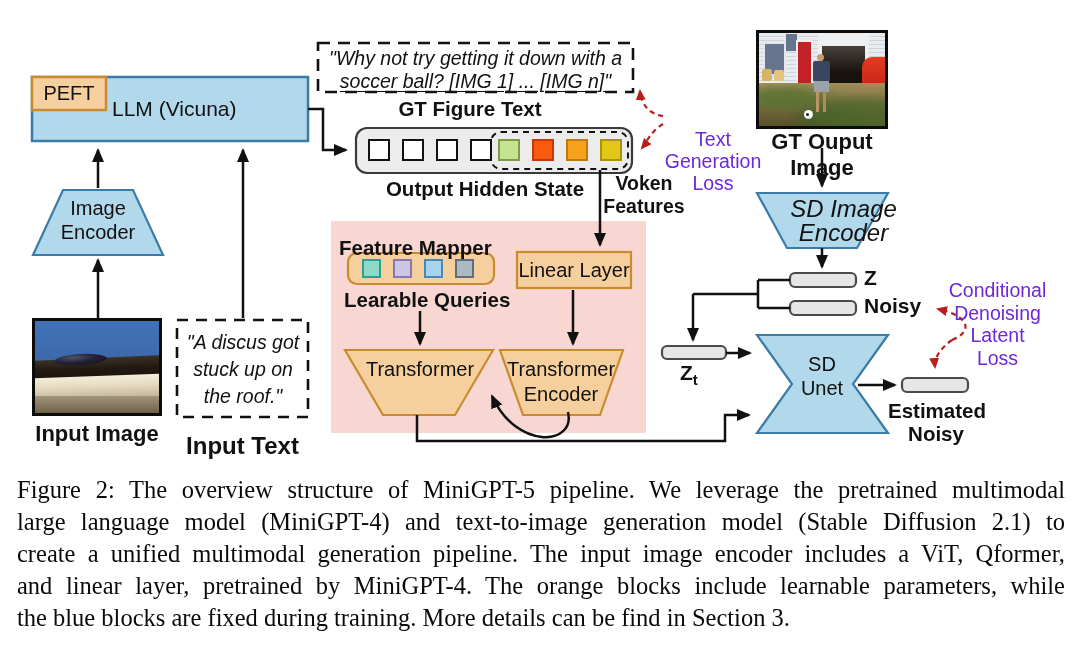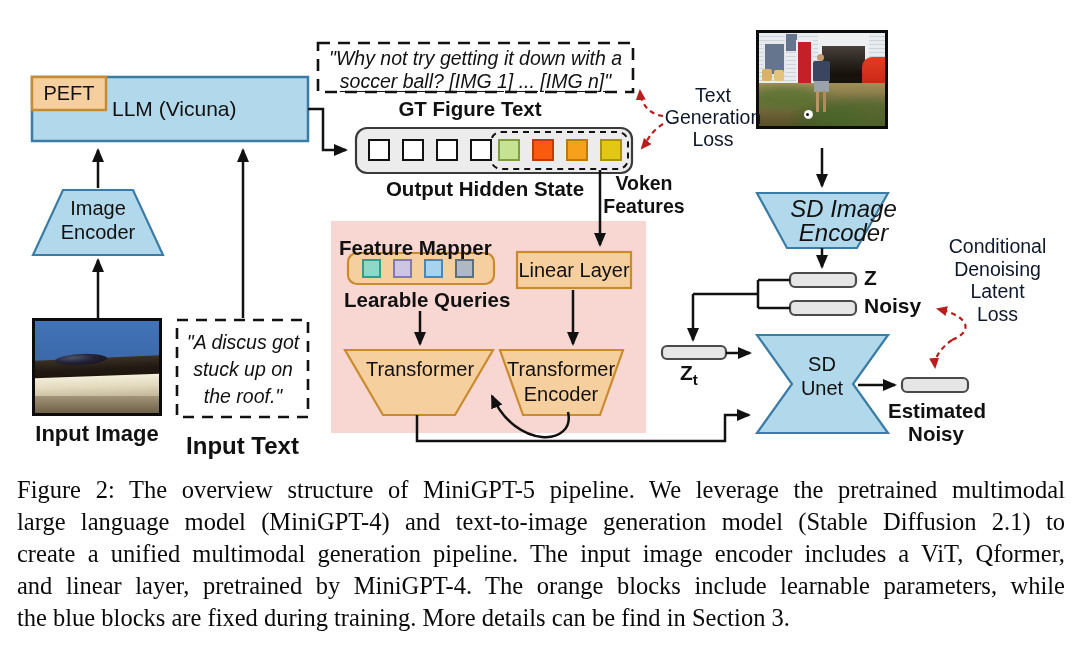--- a/index.html
+++ b/index.html
@@ -2,21 +2,21 @@
 <html><head>
 <meta charset="utf-8">
 <style>
   html,body{margin:0;padding:0;background:#fff;}
   #canvas{position:relative;width:1080px;height:650px;background:#fff;overflow:hidden;
           font-family:"Liberation Sans",sans-serif;color:#111;}
   svg{position:absolute;left:0;top:0;}
   .lbl{position:absolute;white-space:nowrap;color:#111;}
   .b{font-weight:bold;}
   .ctr{text-align:center;white-space:normal;}
-  .red{color:#0f172a;}
+  .red{color:#6d28d9;margin-top:44px;}
   .sq{position:absolute;width:22px;height:22px;box-sizing:border-box;}
   .qsq{position:absolute;width:19px;height:19px;box-sizing:border-box;}
   .photo{position:absolute;overflow:hidden;box-sizing:border-box;border:3px solid #0c0c0c;background:#888;}
   .photo div{position:absolute;}
   .cap{position:absolute;left:17px;top:474px;width:1048px;font-family:"Liberation Serif",serif;
        font-size:24.5px;line-height:32px;color:#0a0a0a;}
   .cap-line{text-align:justify;text-align-last:justify;}
   .cap-line.last{text-align-last:left;}
   .u{text-decoration:underline;text-underline-offset:3px;}
 </style>
@@ -171,20 +171,21 @@
   <div class="lbl ctr" style="left:517px;top:259px;width:114px;font-size:20px;">Linear Layer</div>
 
   <div class="lbl ctr" style="left:355px;top:357px;width:130px;font-size:20px;line-height:25px;">
     <div>Transformer</div>
   </div>
   <div class="lbl ctr" style="left:496px;top:357px;width:130px;font-size:20px;line-height:25px;">
     <div>Transformer</div>
     <div>Encoder</div>
   </div>
 
+  <div class="lbl b ctr" style="left:742px;top:129px;width:160px;font-size:22px;">GT Ouput Image</div>
 
   <div class="lbl ctr" style="left:778px;top:197px;width:131px;font-size:24px;line-height:23.5px;font-style:italic;">
     <div>SD Image</div>
     <div>Encoder</div>
   </div>
 
   <div class="lbl b" style="left:864px;top:266px;font-size:21px;">Z</div>
   <div class="lbl b" style="left:864px;top:294px;font-size:21px;">Noisy</div>
   <div class="lbl b" style="left:680px;top:361px;font-size:21px;">
     <span>Z</span><sub style="font-size:15px;">t</sub>

